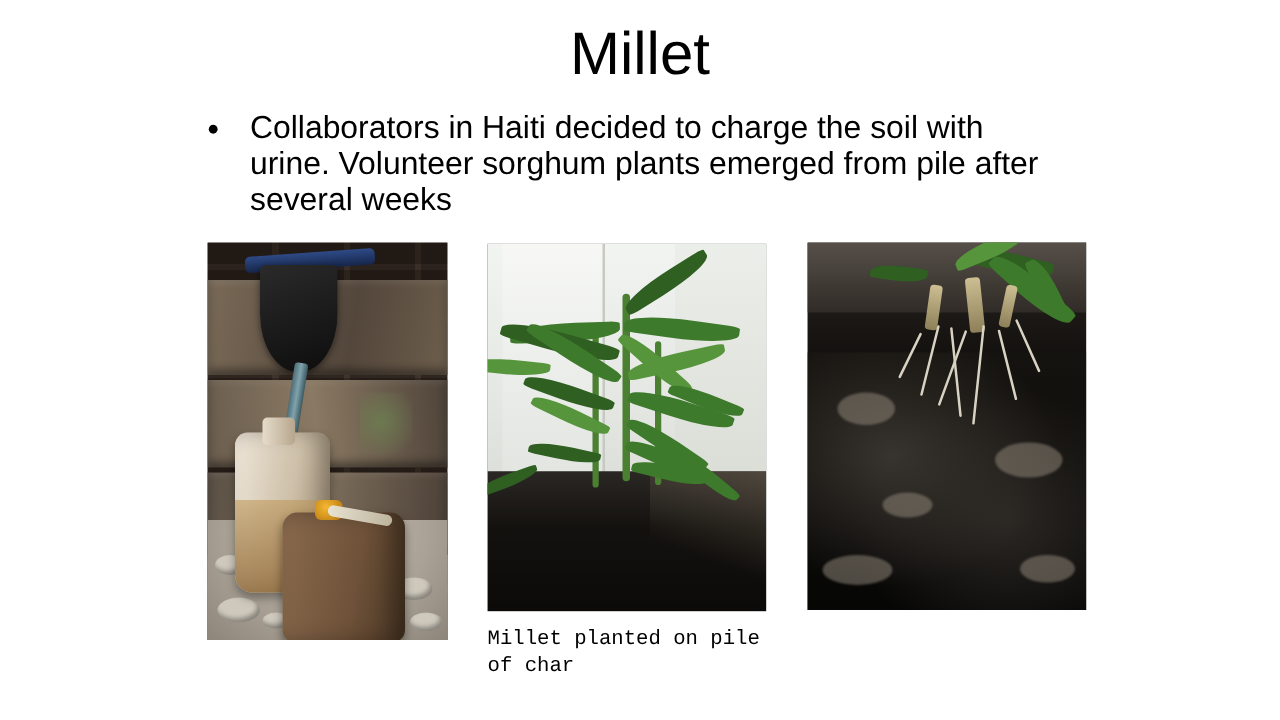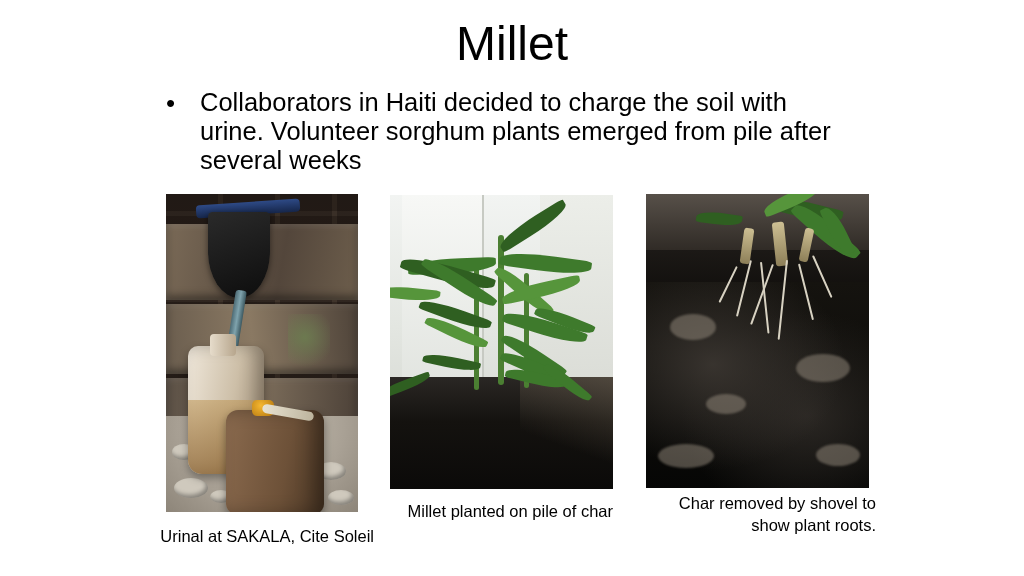--- a/index.html
+++ b/index.html
@@ -64,21 +64,22 @@
   }
   .ph1 { left: 166px; top: 194px; width: 192px; height: 318px; }
   .ph2 { left: 390px; top: 195px; width: 223px; height: 294px; }
   .ph3 { left: 646px; top: 194px; width: 223px; height: 294px; }
 
   .caption {
     position: absolute;
     font-size: 16.5px;
     line-height: 22px;
     color: #000000;
-    text-align: right;
+    text-align: left;
+    font-family: Liberation Mono, monospace;
   }
   .cap1 { left: 150px; top: 525px; width: 224px; }
   .cap2 { left: 390px; top: 500px; width: 223px; }
   .cap3 { left: 640px; top: 492px; width: 236px; }
 
   
   .p1-wall {
     position: absolute; left:0; top:0; width:192px; height:318px;
     background:
       linear-gradient(180deg, rgba(0,0,0,0.18), rgba(0,0,0,0.05) 40%, rgba(0,0,0,0.25)),
@@ -209,21 +210,20 @@
     <div class="p1-shovel-handle"></div>
     <div class="p1-shovel-blade"></div>
     <div class="p1-shovel-shaft"></div>
     <div class="p1-jug-a"></div>
     <div class="p1-jug-a-liq"></div>
     <div class="p1-jug-a-neck"></div>
     <div class="p1-jug-b"></div>
     <div class="p1-cap"></div>
     <div class="p1-tube"></div>
   </div>
-  <div class="caption cap1">Urinal at SAKALA, Cite Soleil</div>
 
   <div class="photo ph2">
     <div class="p2-sky"></div>
     <div class="p2-wall"></div>
     <div class="p2-wall2"></div>
     <div class="p2-soil"></div>
     <div class="p2-soil-hi"></div>
 
     <div class="p2-stem" style="left:108px; top:40px; width:6px; height:150px;"></div>
     <div class="p2-stem" style="left:84px; top:70px; width:5px; height:125px;"></div>
@@ -272,15 +272,14 @@
     <div class="p3-root" style="left:152px; top:70px; width:2px; height:58px; transform: rotate(-14deg);"></div>
     <div class="p3-root" style="left:90px; top:72px; width:2px; height:40px; transform: rotate(26deg);"></div>
     <div class="p3-root" style="left:166px; top:62px; width:2px; height:46px; transform: rotate(-24deg);"></div>
 
     <div class="p3-highlight" style="left:24px; top:120px; width:46px; height:26px;"></div>
     <div class="p3-highlight" style="left:150px; top:160px; width:54px; height:28px;"></div>
     <div class="p3-highlight" style="left:60px; top:200px; width:40px; height:20px;"></div>
     <div class="p3-highlight" style="left:12px; top:250px; width:56px; height:24px;"></div>
     <div class="p3-highlight" style="left:170px; top:250px; width:44px; height:22px;"></div>
   </div>
-  <div class="caption cap3">Char removed by shovel to show plant roots.</div>
 
 </div>
 
 </body></html>

